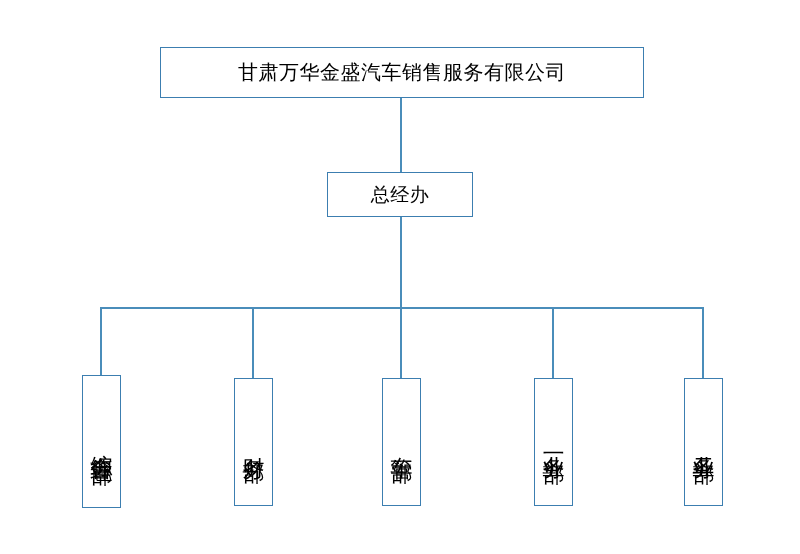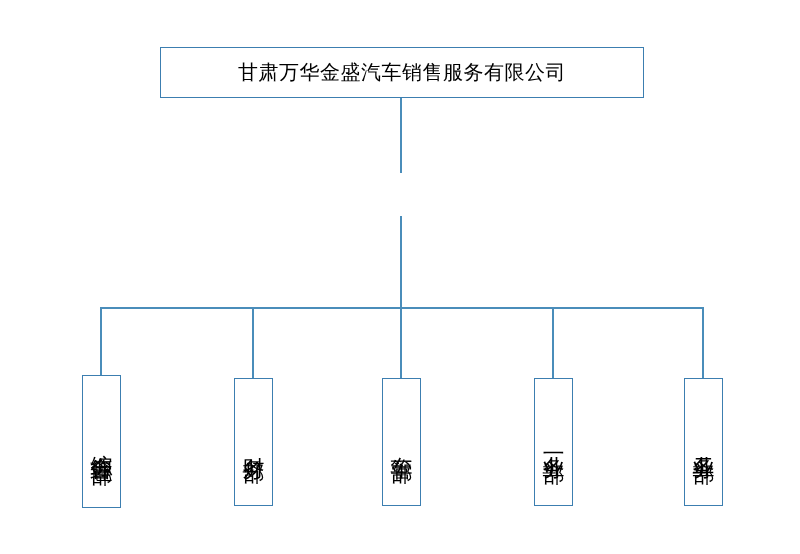--- a/index.html
+++ b/index.html
@@ -138,20 +138,23 @@
   <div class="conn conn-v drop tall drop-0"></div>
   <div class="conn conn-v drop drop-1"></div>
   <div class="conn conn-v drop drop-2"></div>
   <div class="conn conn-v drop drop-3"></div>
   <div class="conn conn-v drop drop-4"></div>
 
   <div class="node node-root">
     <span class="node-label">甘肃万华金盛汽车销售服务有限公司</span>
   </div>
 
+  <div class="node node-gm">
+    <span class="node-label">总经办</span>
+  </div>
 
   <div class="node node-dept tall dept-0">
     <span class="node-label">综合管理部</span>
   </div>
 
   <div class="node node-dept dept-1">
     <span class="node-label">财务部</span>
   </div>
 
   <div class="node node-dept dept-2">

